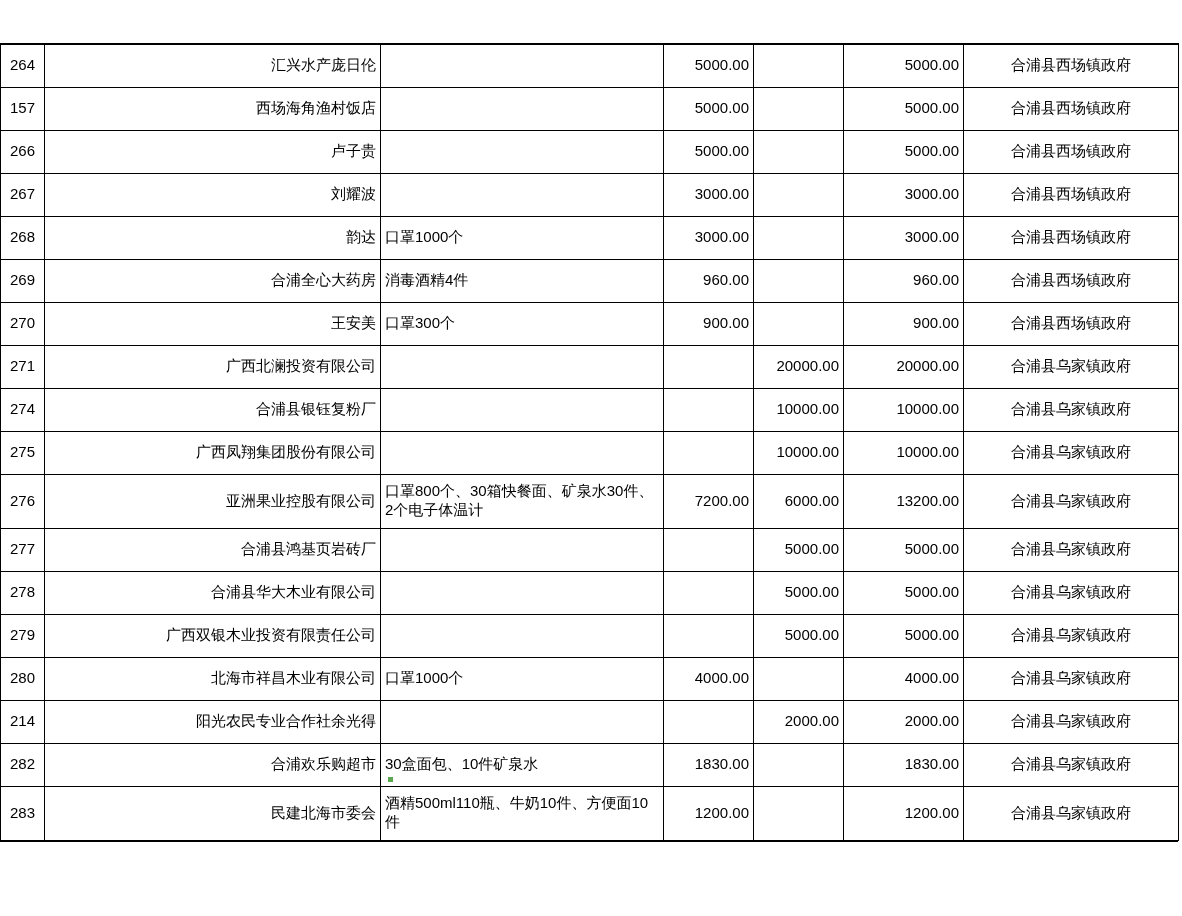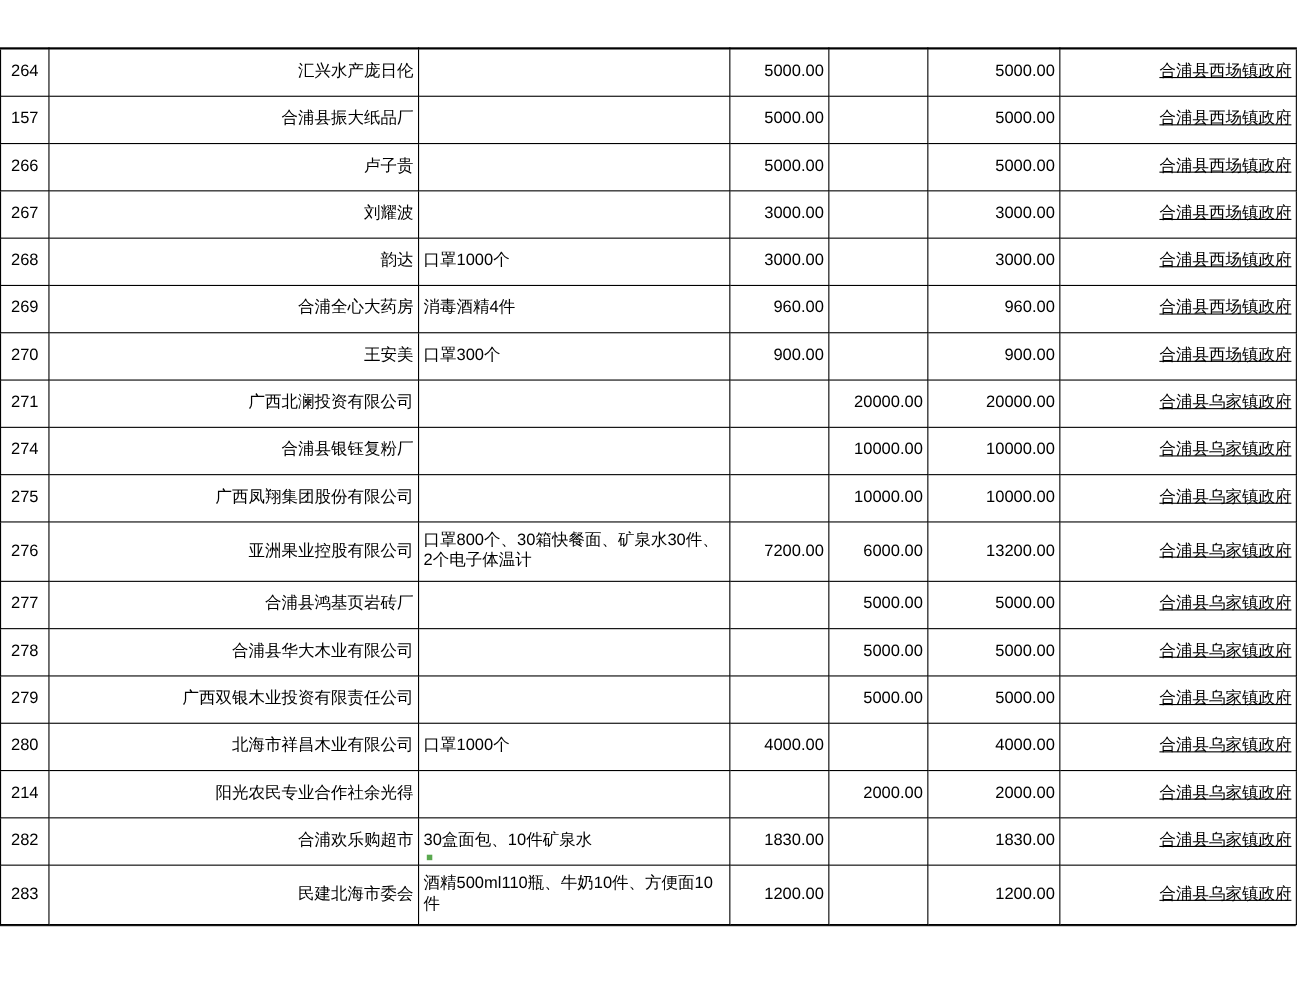--- a/index.html
+++ b/index.html
@@ -45,21 +45,21 @@
   col.c-kind  { width: 90px; }
   col.c-total { width: 120px; }
   col.c-org   { width: 215px; }
 
   td.index  { text-align: center; font-size: 15px; }
   td.name   { text-align: right; }
   td.goods  { text-align: left; font-size: 14.5px; }
   td.cash   { text-align: right; padding-right: 10px; }
   td.kind   { text-align: right; padding-right: 8px; }
   td.total  { text-align: right; padding-right: 10px; }
-  td.org    { text-align: right; text-decoration: underline; }
+  td.org    { text-align: center; }
 
   tr.tall td { height: 54px; }
   tr.last td { border-bottom: 1px solid #000; }
   .green-mark {
     position: absolute;
     left: 388px;
     top: 734px;
     width: 5px;
     height: 5px;
     background: #5aa84f;
@@ -90,21 +90,21 @@
           <td class="index">264</td>
           <td class="name">汇兴水产庞日伦</td>
           <td class="goods"></td>
           <td class="cash">5000.00</td>
           <td class="kind"></td>
           <td class="total">5000.00</td>
           <td class="org">合浦县西场镇政府</td>
         </tr>
         <tr>
           <td class="index">157</td>
-          <td class="name">合浦县振大纸品厂</td>
+          <td class="name">西场海角渔村饭店</td>
           <td class="goods"></td>
           <td class="cash">5000.00</td>
           <td class="kind"></td>
           <td class="total">5000.00</td>
           <td class="org">合浦县西场镇政府</td>
         </tr>
         <tr>
           <td class="index">266</td>
           <td class="name">卢子贵</td>
           <td class="goods"></td>

